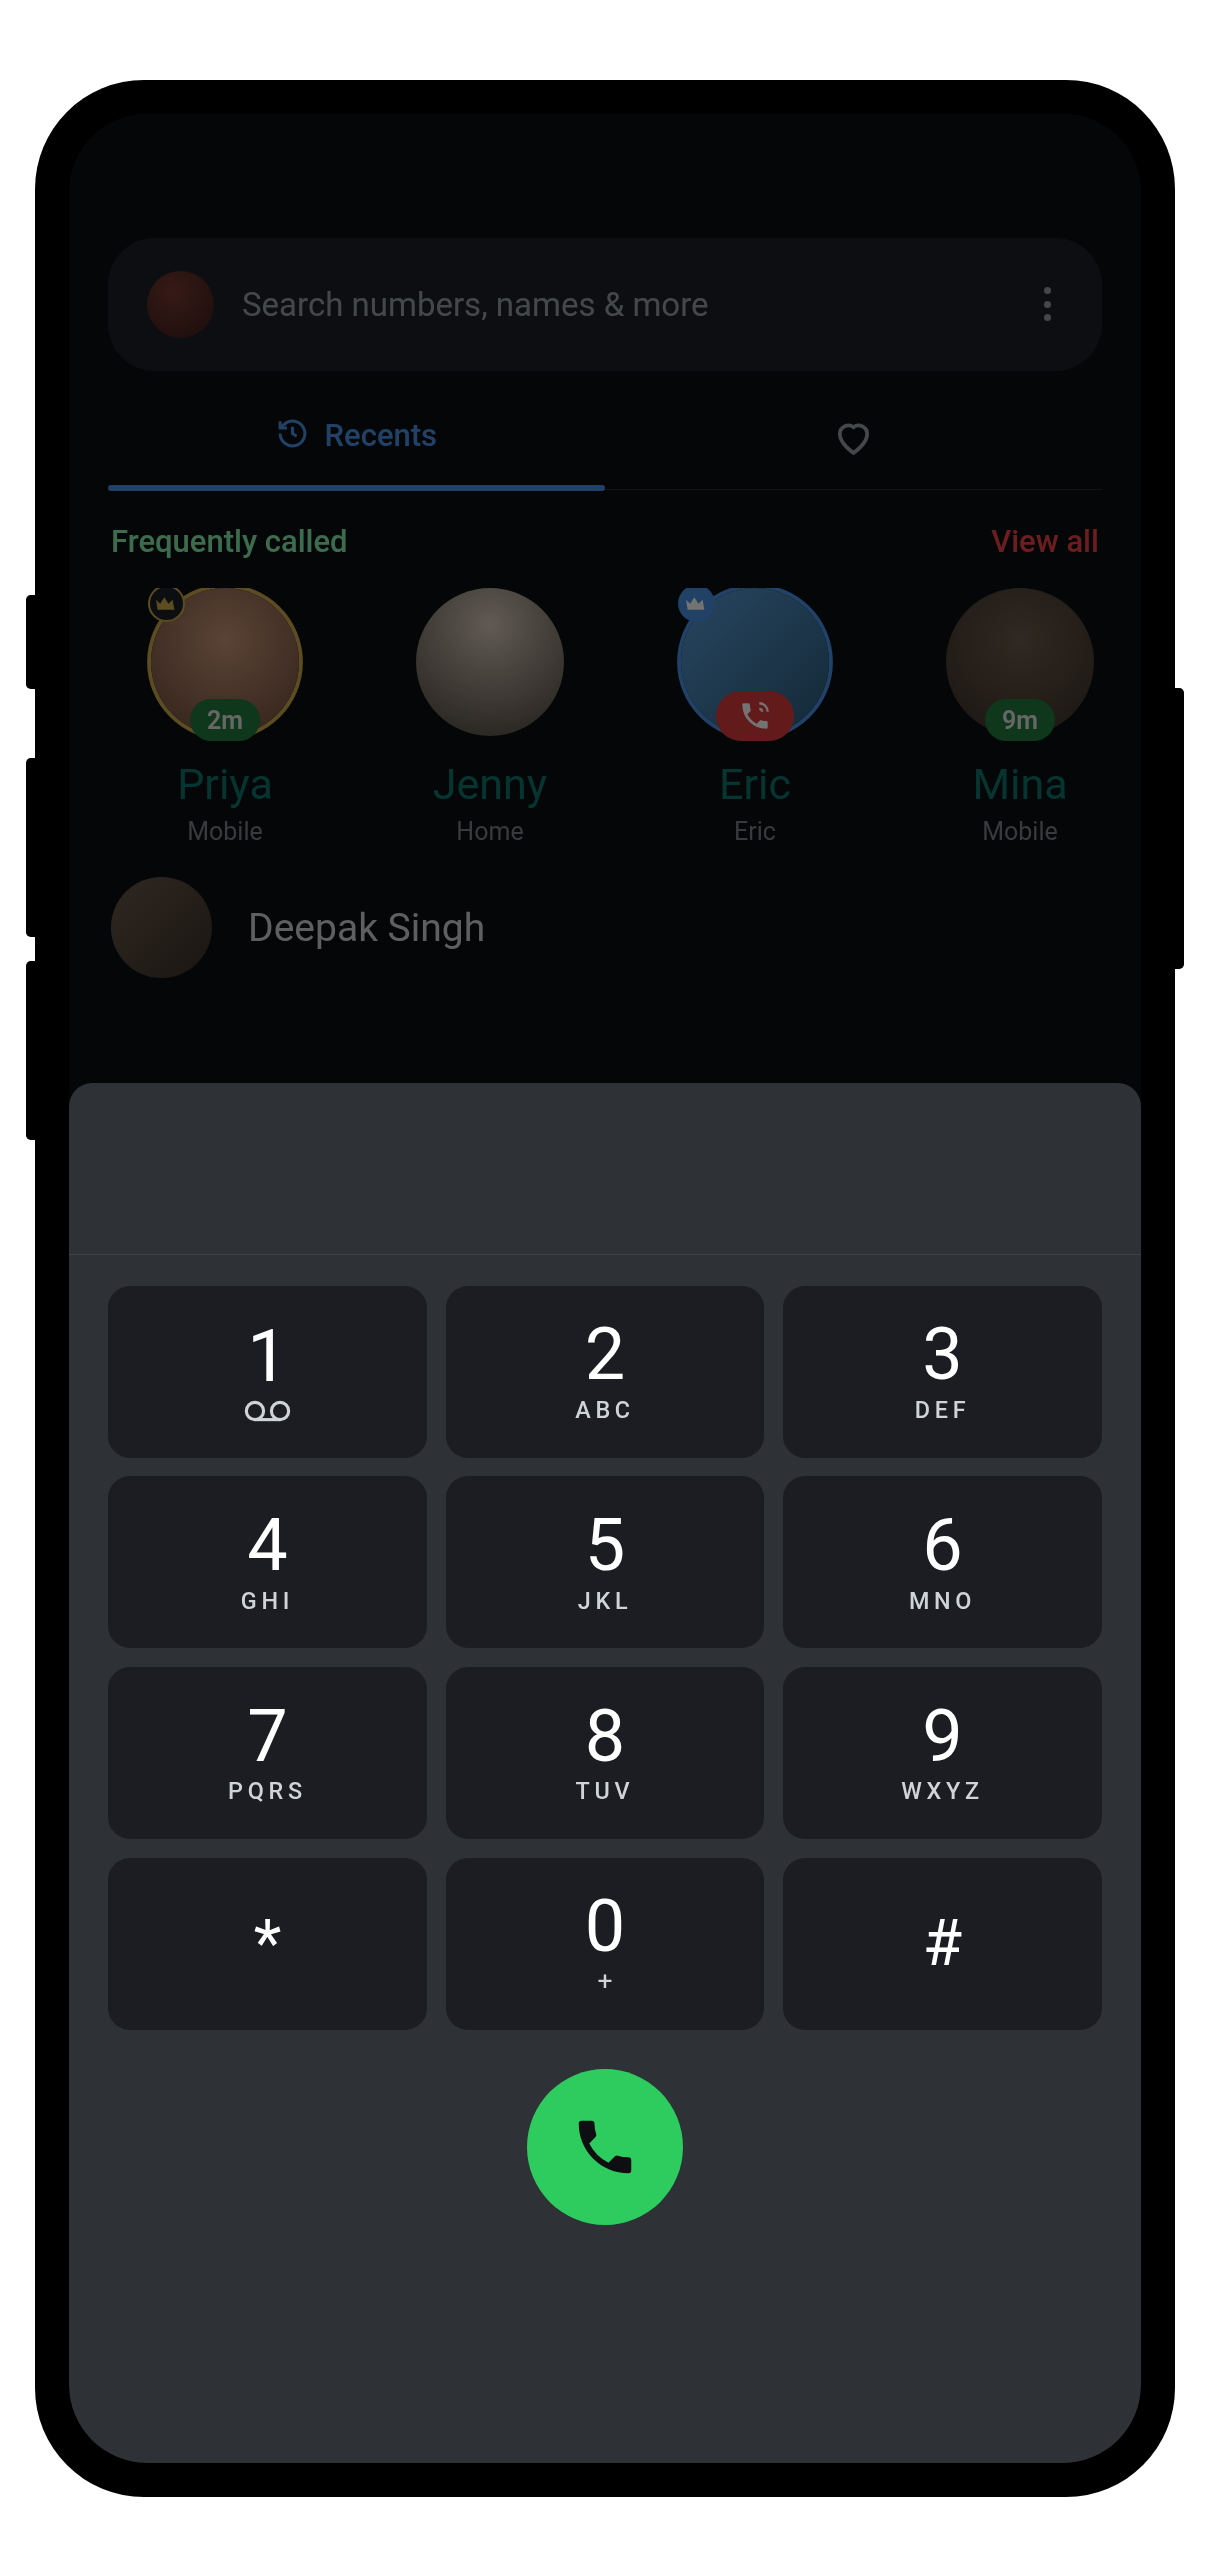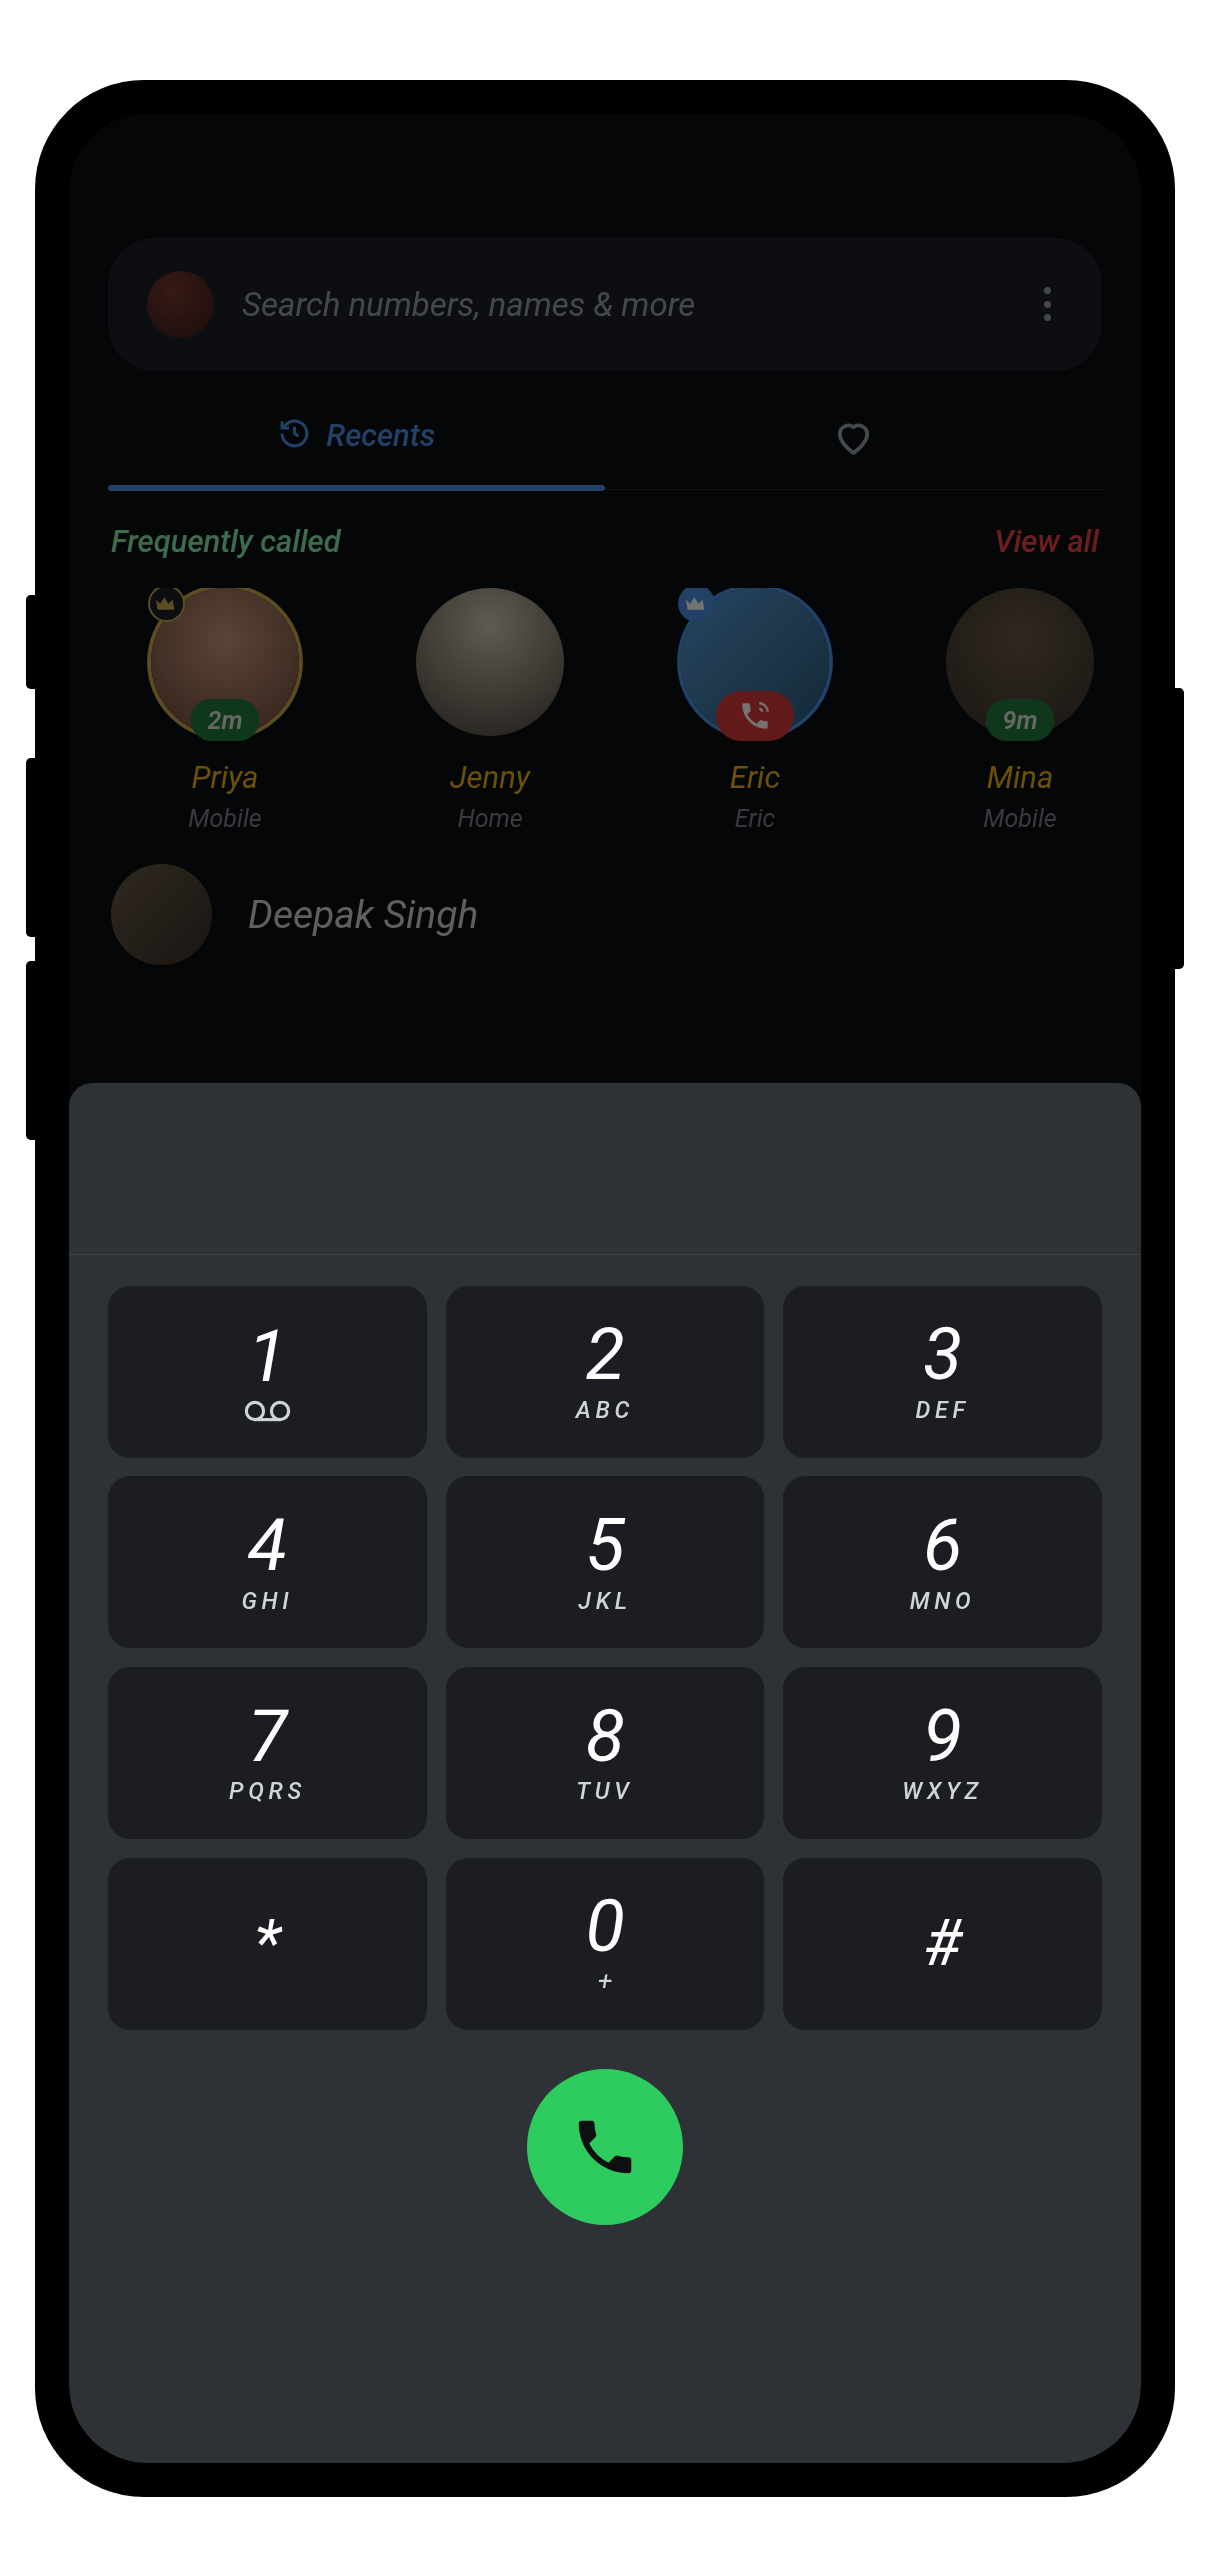--- a/index.html
+++ b/index.html
@@ -46,21 +46,20 @@
     background: #2a2a2a;
     border-radius: 50%;
   }
   .screen {
     width: 100%;
     height: 100%;
     background: #0d0f12;
     border-radius: 78px;
     overflow: hidden;
     position: relative;
-    font-style: italic;
   }
   .dim-overlay {
     position: absolute;
     inset: 0;
     background: rgba(0,0,0,0.55);
     pointer-events: none;
     z-index: 50;
   }
 
   
@@ -167,21 +166,21 @@
   }
   .time-badge.green { background: #1f7a3d; }
   .call-badge {
     position: absolute;
     bottom: -4.7px; left: 50%; transform: translateX(-50%);
     width: 78px; height: 50px;
     border-radius: 25px;
     background: #d93a3a;
     display: flex; align-items: center; justify-content: center;
   }
-  .freq-name { font-size: 31px; color: #eab308; margin-top: 15.6px; }
+  .freq-name { font-size: 43px; color: #0f766e; margin-top: 15.6px; }
   .freq-type { font-size: 25px; color: #7d8187; }
 
   .recent-row {
     display: flex;
     align-items: center;
     gap: 36px;
     padding: 31px 3.1px 0 3.1px;
   }
   .recent-avatar {
     width: 101px; height: 101px; border-radius: 50%;

